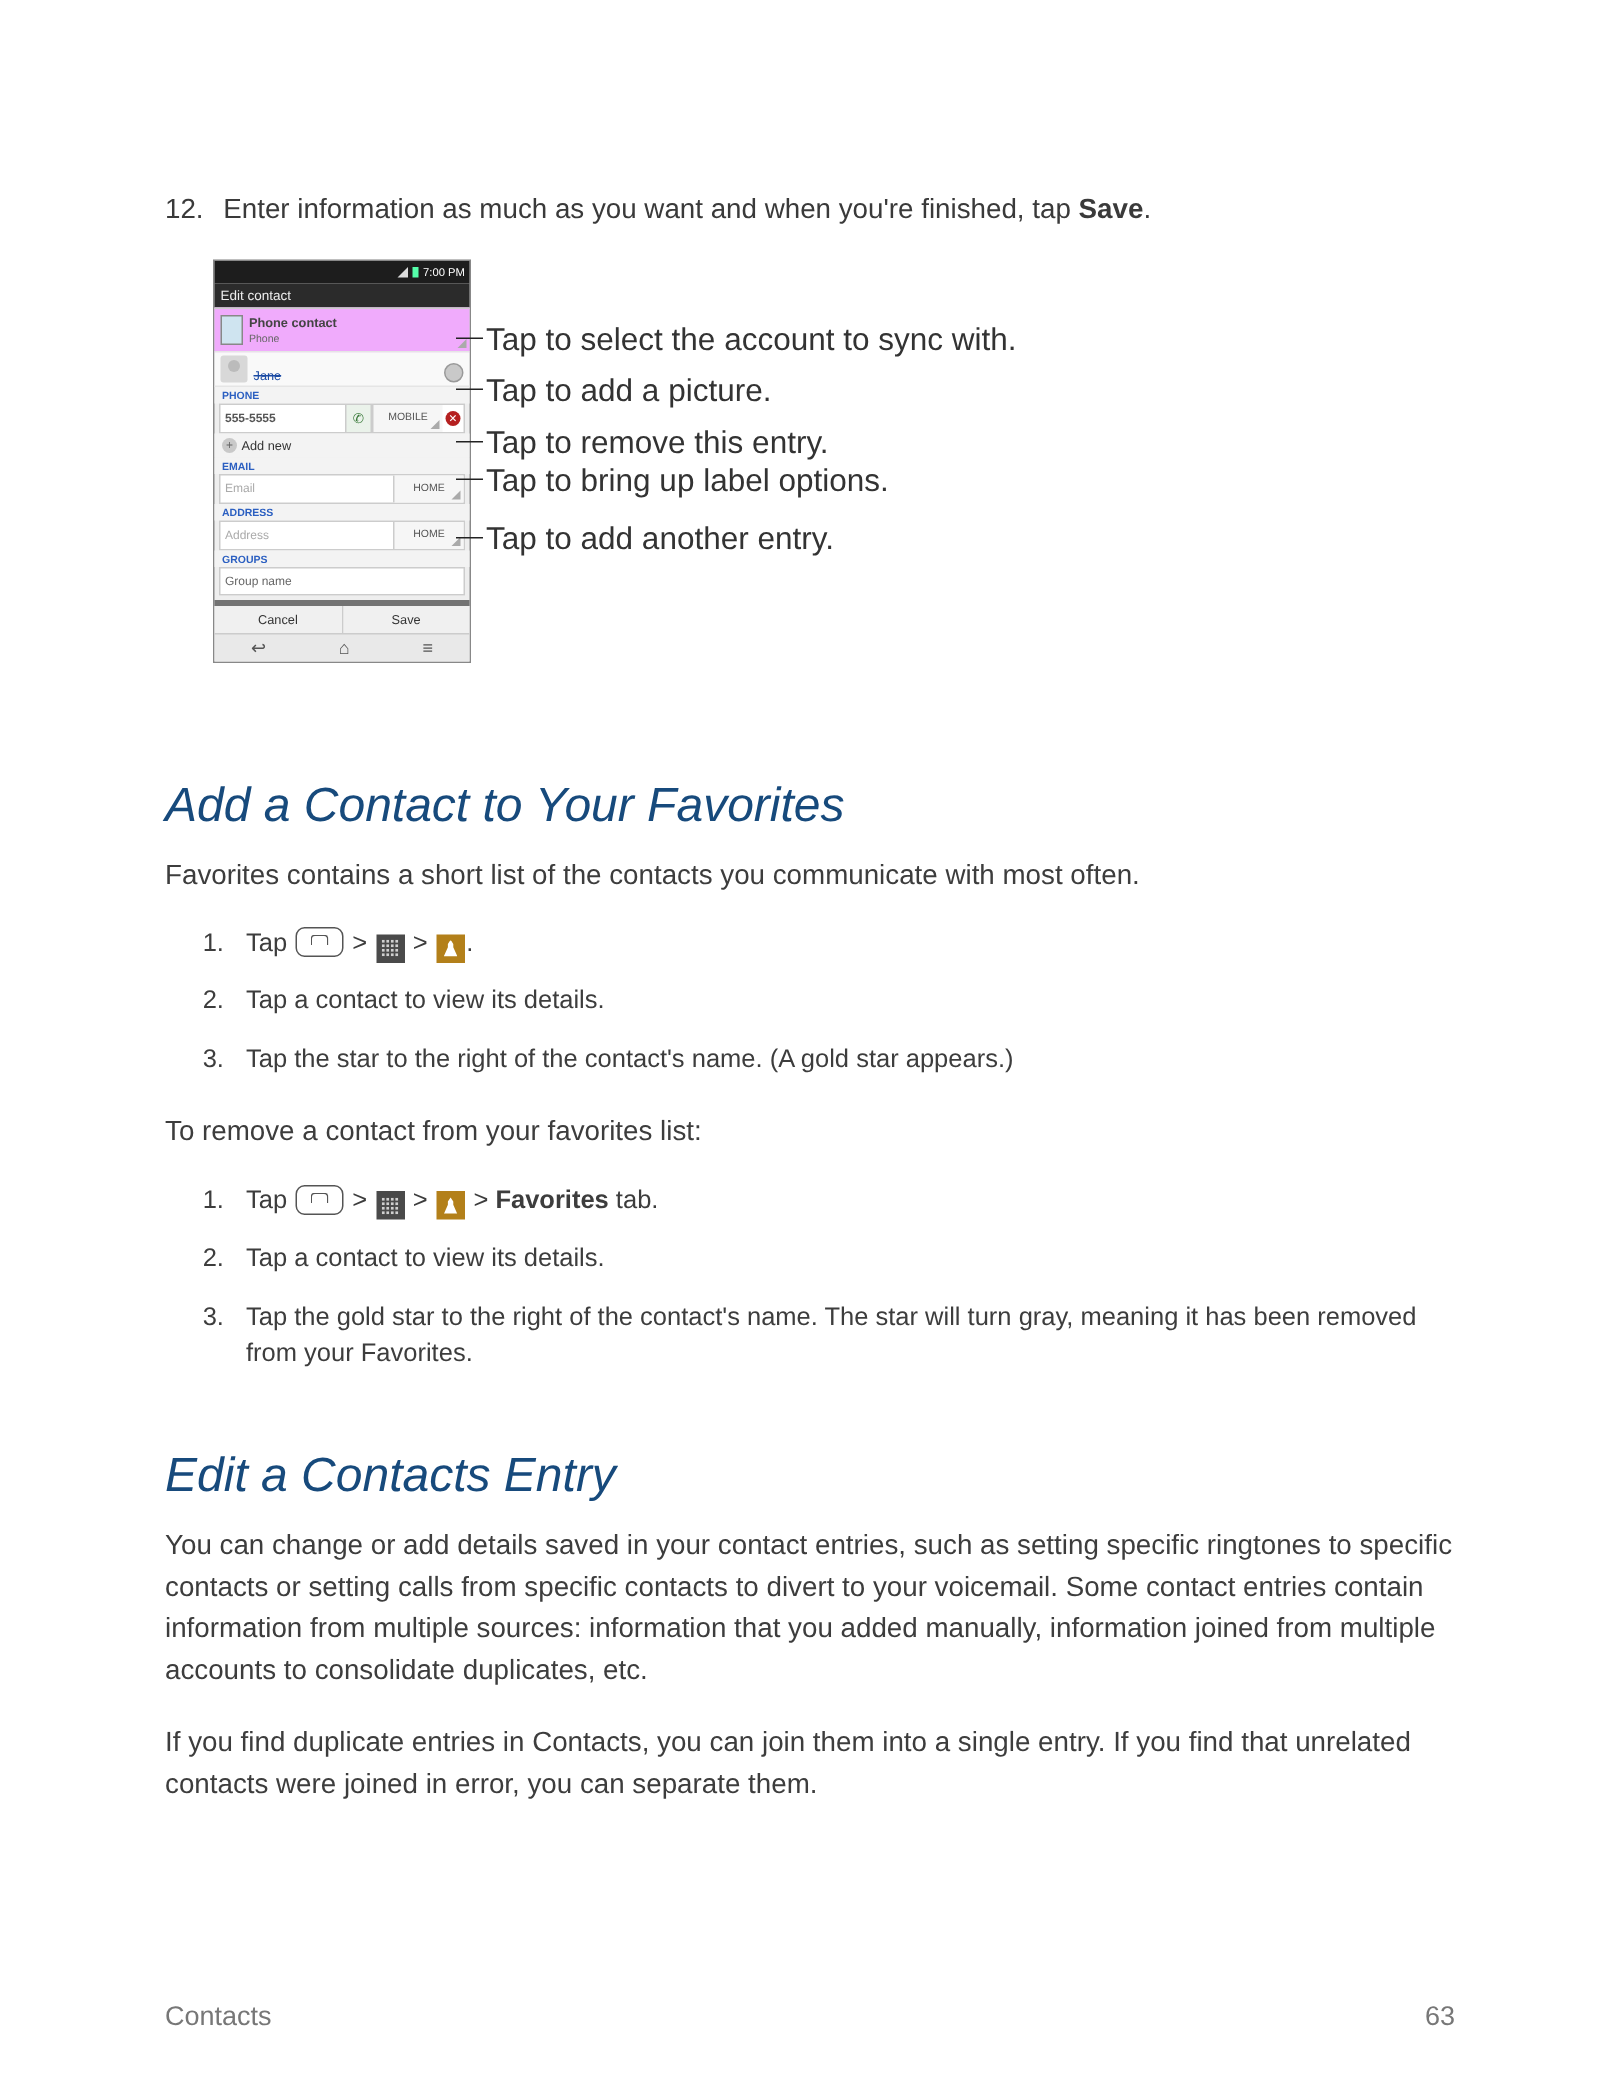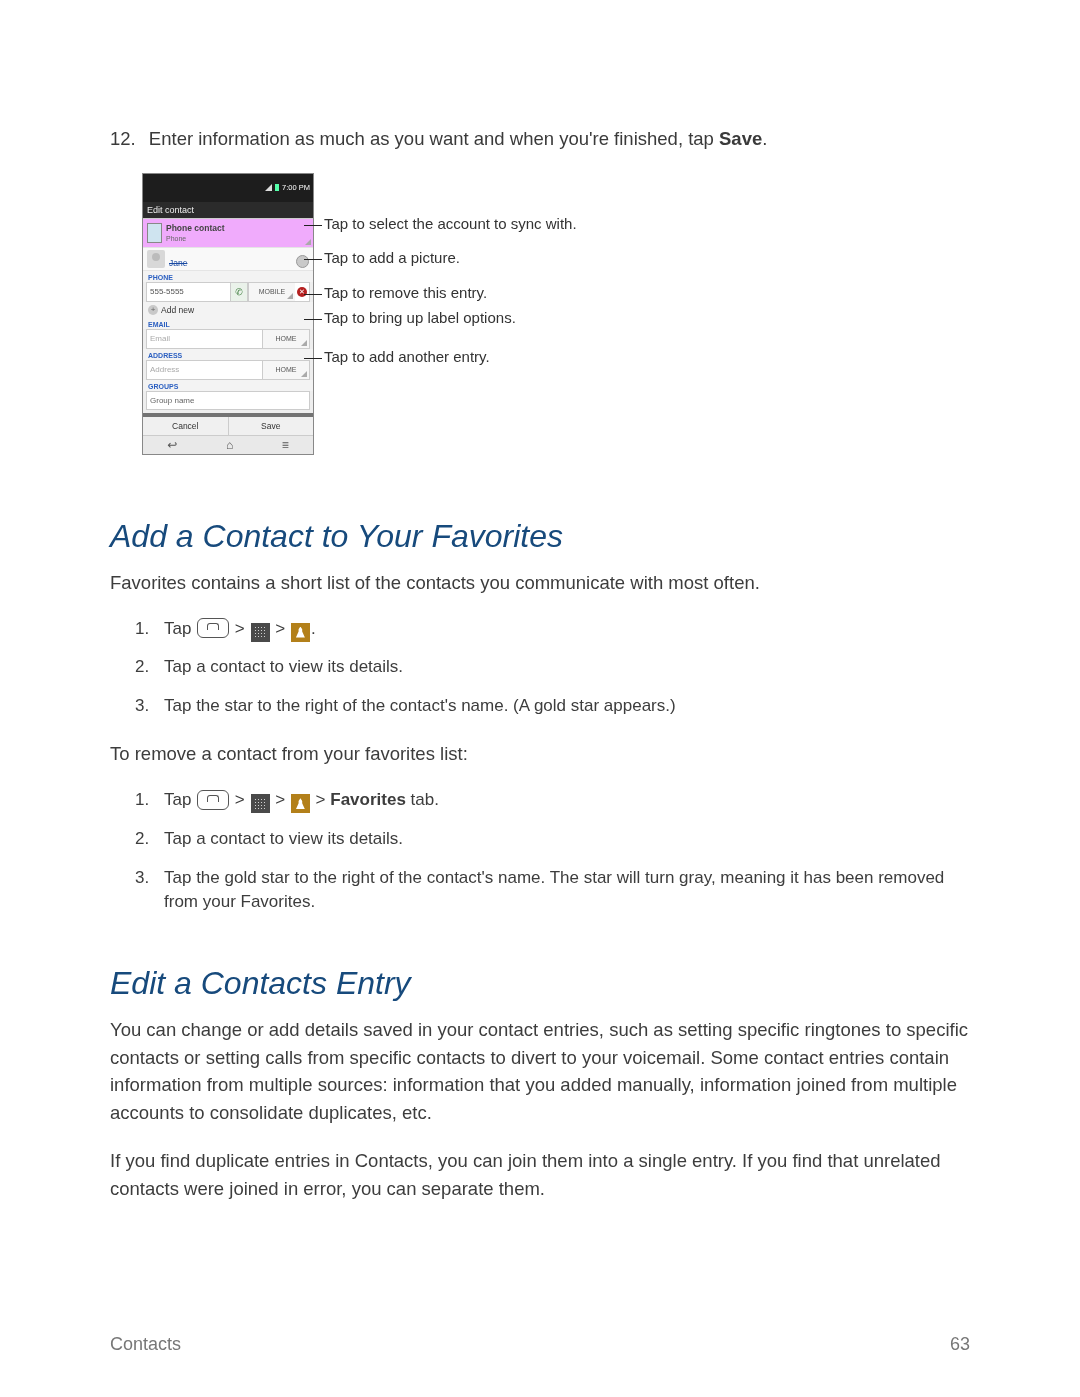--- a/index.html
+++ b/index.html
@@ -42,21 +42,21 @@
     width: 170px;
     border: 1px solid #888;
     background: #eee;
     font-family: Arial, sans-serif;
     font-size: 8.5px;
     color: #333;
   }
   .phone-status {
     background: #1d1d1d;
     color: #fff;
-    height: 28px;
+    height: 15px;
     font-size: 7.5px;
     display: flex;
     justify-content: flex-end;
     align-items: center;
     padding: 0 3px;
     gap: 3px;
   }
   .phone-status .bar { width: 0; height: 0; border-style: solid; border-width: 0 0 7px 7px; border-color: transparent transparent #ddd transparent; }
   .phone-status .bat { width: 4px; height: 7px; background:#5fa; }
   .phone-title {
@@ -85,42 +85,42 @@
     width:18px; height:18px; background:#d8d8d8; border-radius:2px;
     position:relative;
   }
   .name-row .avatar::after{content:"";position:absolute;top:3px;left:5px;width:8px;height:8px;background:#bbb;border-radius:50%;}
   .name-row .nm { font-size:8.5px; color:#1a4aa3; text-decoration:line-through; }
   .name-row .camcirc{margin-left:auto;width:11px;height:11px;border-radius:50%;background:#c9c9c9;border:1px solid #999;display:flex;align-items:center;justify-content:center;}
   .blue-label {
     font-size:7px; color:#2b5fc1; padding:3px 5px 1px 5px; font-weight:bold; background:#f3f3f3;
   }
   .field-row { display:flex; align-items:stretch; background:#fff; border:1px solid #ccc; margin:0 3px; height:18px;}
-  .field-row .val { flex:1; padding:0 3px; display:flex; align-items:center; font-size:8px; color:#555; text-align:center;}
+  .field-row .val { flex:1; padding:0 3px; display:flex; align-items:center; font-size:8px; color:#555; text-align:center;font-weight:bold;}
   .field-row .callic { width:16px; background:#eaf2ea; border-left:1px solid #ccc; border-right:1px solid #ccc; display:flex;align-items:center;justify-content:center;color:#3a7a3a;font-size:9px;}
   .field-row .label-cell { width:46px; display:flex; align-items:center; justify-content:center; font-size:7px; color:#555; position:relative; background:#f6f6f6; border-left:1px solid #ccc;}
   .field-row .remove { width:14px; display:flex;align-items:center;justify-content:center; }
   .field-row .remove .x{width:10px;height:10px;border-radius:50%;background:#b52020;color:#fff;font-size:7px;display:flex;align-items:center;justify-content:center;}
   .addnew{display:flex;align-items:center;gap:3px;padding:3px 5px;background:#f3f3f3;}
   .addnew .plus{width:10px;height:10px;border-radius:50%;background:#c9c9c9;color:#666;font-size:8px;display:flex;align-items:center;justify-content:center;}
   .ph-simple{display:flex;align-items:stretch;background:#fff;border:1px solid #ccc;margin:0 3px;height:18px;}
   .ph-simple .ph{flex:1;padding:0 3px;display:flex;align-items:center;font-size:8px;color:#aaa;}
   .ph-simple .label-cell{width:46px;display:flex;align-items:center;justify-content:center;font-size:7px;color:#555;background:#f6f6f6;border-left:1px solid #ccc;position:relative;}
   .group-row{background:#fff;border:1px solid #ccc;margin:0 3px;height:17px;display:flex;align-items:center;padding:0 3px;font-size:8px;color:#666;}
   .ph-btns{display:flex;border-top:4px solid #737373;margin-top:3px;}
   .ph-btns div{flex:1;text-align:center;font-size:8.5px;padding:4px 0;background:#f0f0f0;color:#333;}
   .ph-btns div:first-child{border-right:1px solid #ccc;}
   .ph-nav{display:flex;justify-content:space-around;align-items:center;height:18px;background:#e9e9e9;border-top:1px solid #ccc;}
   .ph-nav span{font-size:12px;color:#555;}
 
   
   .callouts {
     position: relative;
     margin-left: 10px;
-    font-size: 15px;
+    font-size: 21px;
     color: #333;
   }
   .callouts .c { position:absolute; white-space:nowrap; }
   .callouts .c::before{
     content:"";position:absolute;left:-20px;top:10px;width:18px;height:1px;background:#222;
   }
 
   
   h2.sec {
     font-family: Arial, sans-serif;

